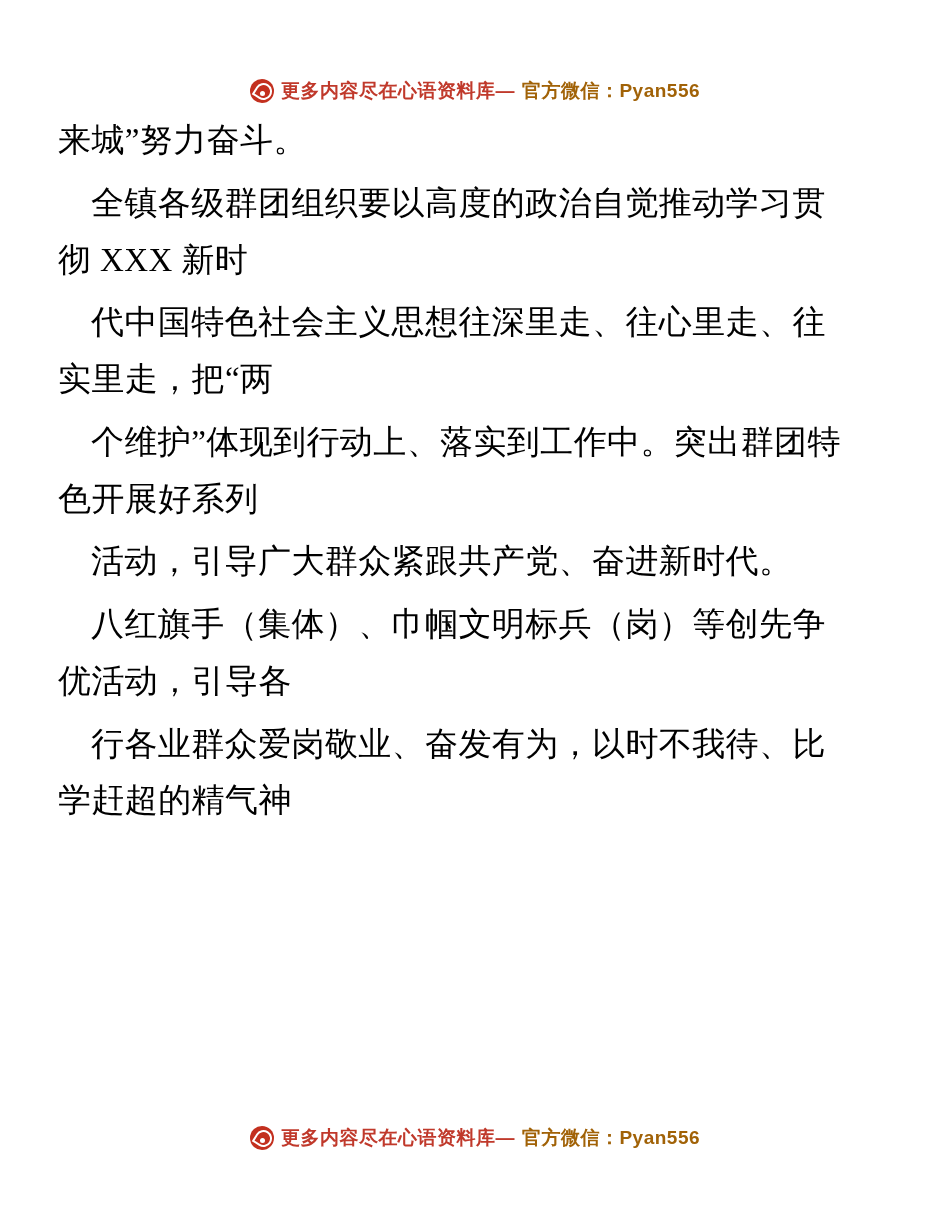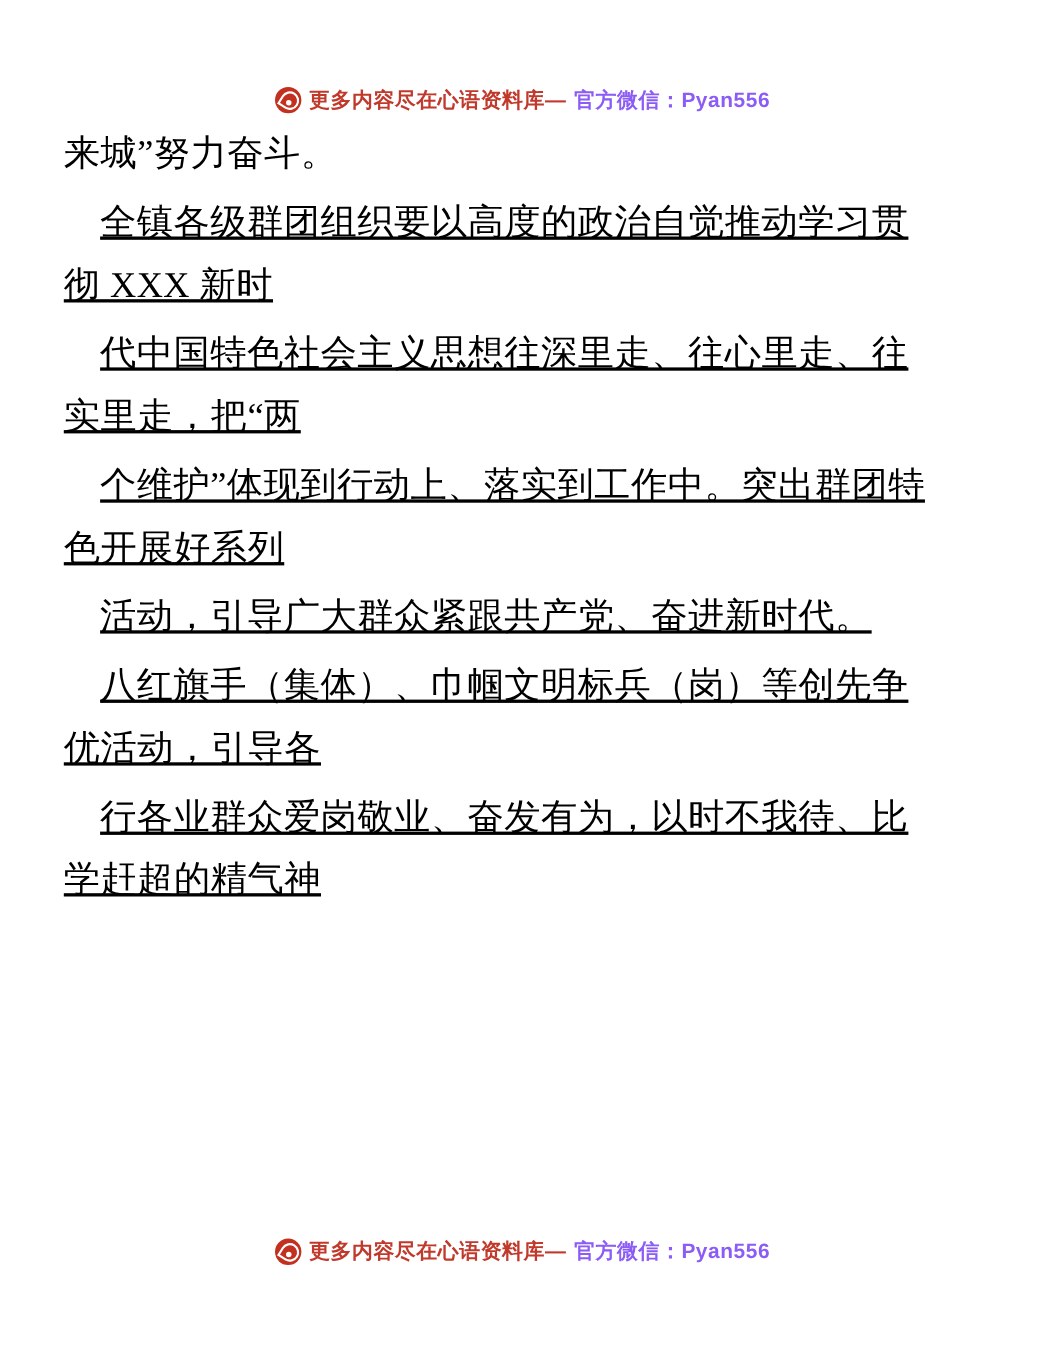--- a/index.html
+++ b/index.html
@@ -67,42 +67,41 @@
     position: absolute;
     left: 10px;
     top: 12px;
     width: 5px;
     height: 5px;
     background: #ffffff;
     border-radius: 50%;
   }
 
   .wm-text-main { color: #c0392b; }
-  .wm-text-sub  { color: #8b5cf6; font-weight: bold; }
+  .wm-text-sub  { color: #a16207; font-weight: bold; }
 
   
   .doc {
     position: absolute;
     left: 0;
     top: 112px;
     width: 950px;
     padding: 0 96px 0 58px;
     box-sizing: border-box;
   }
   .para {
     font-size: 33px;
     line-height: 1.72;
     margin: 0 0 6px 0;
     text-align: left;
     letter-spacing: 0.4px;
     font-family: "Liberation Serif", serif;
   }
   .indent {
     text-indent: 33px;
-    text-decoration: underline;
   }
 </style>
 </head>
 <body>
 
 <div class="page">
 
   <div class="wm wm-top">
     <span class="wm-logo"></span>
     <span class="wm-text-main">更多内容尽在心语资料库—</span>

